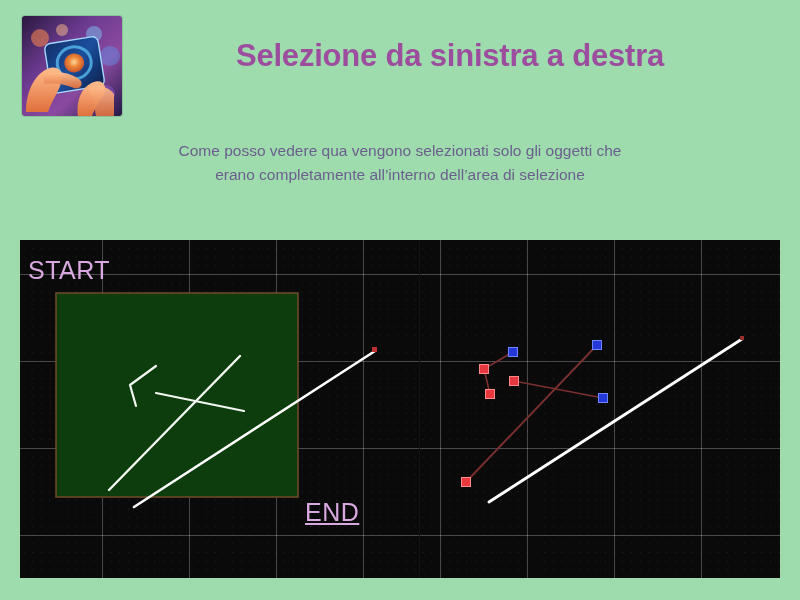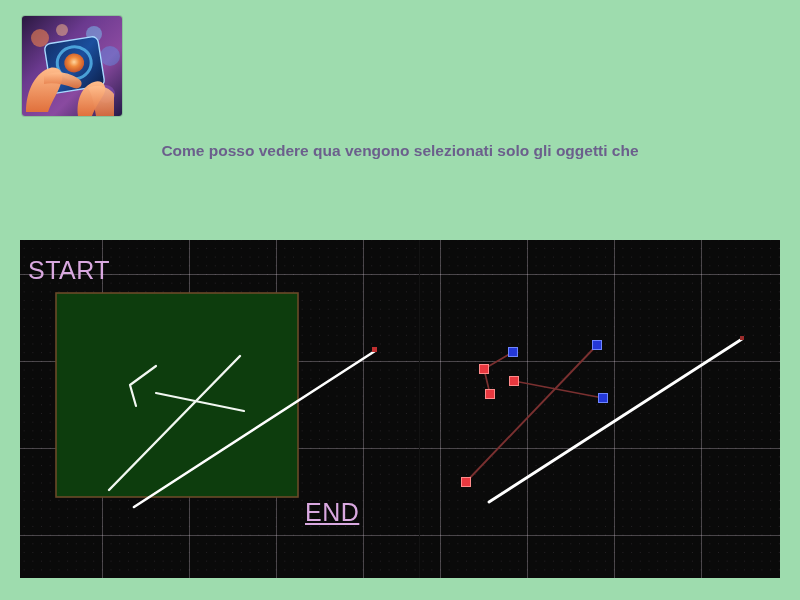--- a/index.html
+++ b/index.html
@@ -52,21 +52,21 @@
     position: absolute;
     left: 100px;
     top: 139px;
     width: 600px;
     text-align: center;
     font-size: 15.5px;
     font-weight: normal;
     color: #6b5f8c;
     line-height: 1.52;
   }
-  #subtitle .sub-line { display: block; font-weight: bold; }
+  #subtitle .sub-line { display: block; }
 
   
   #cad-viewport {
     position: absolute;
     left: 20px;
     top: 240px;
     width: 760px;
     height: 338px;
     background: #0a0a0a;
     overflow: hidden;
@@ -167,23 +167,25 @@
         <ellipse cx="53" cy="47" rx="17" ry="16" fill="none" stroke="#58b9ee" stroke-width="3" opacity="0.8"></ellipse>
         <ellipse cx="53" cy="47" rx="10" ry="9.5" fill="url(#icorb)"></ellipse>
       </g>
       <path d="M4 96 C4 74 14 56 28 52 C36 50 42 56 40 64 C37 76 30 84 26 96 Z" fill="url(#ichand)"></path>
       <path d="M22 60 C34 54 48 56 58 64 C62 68 58 74 52 72 C42 68 30 66 22 68 Z" fill="url(#ichand)" opacity="0.95"></path>
       <path d="M56 100 C54 84 60 70 72 66 C80 63 86 70 82 78 C76 88 72 94 70 100 Z" fill="url(#ichand)"></path>
       <path d="M66 72 C74 68 86 70 92 78 L92 100 L74 100 C72 88 70 78 66 72 Z" fill="url(#ichand)" opacity="0.9"></path>
     </svg>
   </div>
 
+  <div id="page-title">Selezione da sinistra a destra</div>
 
   <div id="subtitle">
     <span class="sub-line">Come posso vedere qua vengono selezionati solo gli oggetti che</span>
+    <span class="sub-line">erano completamente all’interno dell’area di selezione</span>
   </div>
 
 </div>
 
 <div id="cad-viewport">
 
   <div class="cad-pane" id="cad-pane-left">
     <div class="grid-layer">
       <div class="grid-dots"></div>
       <div class="grid-major"></div>

